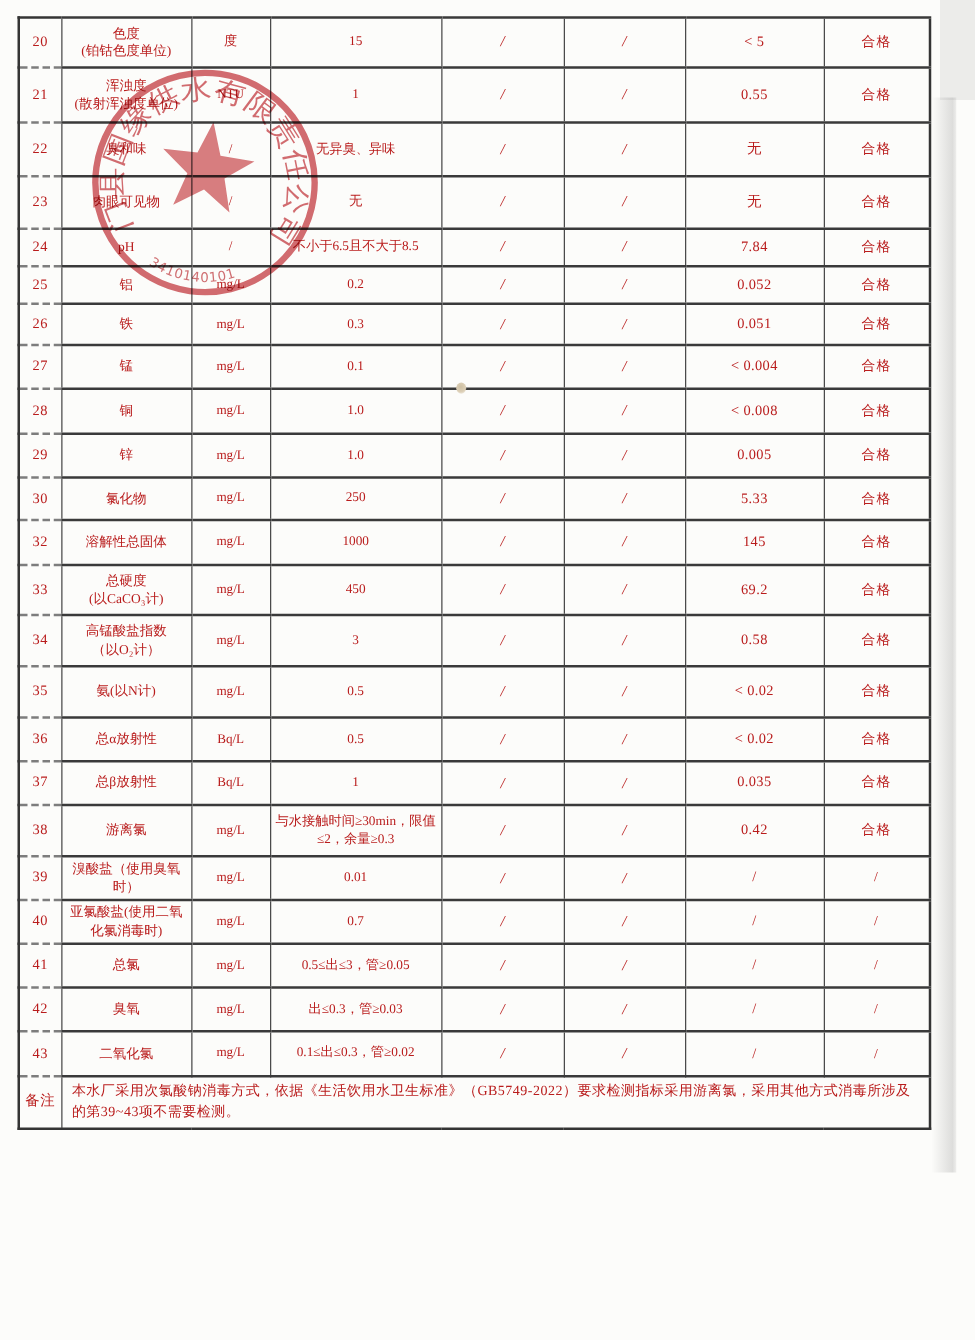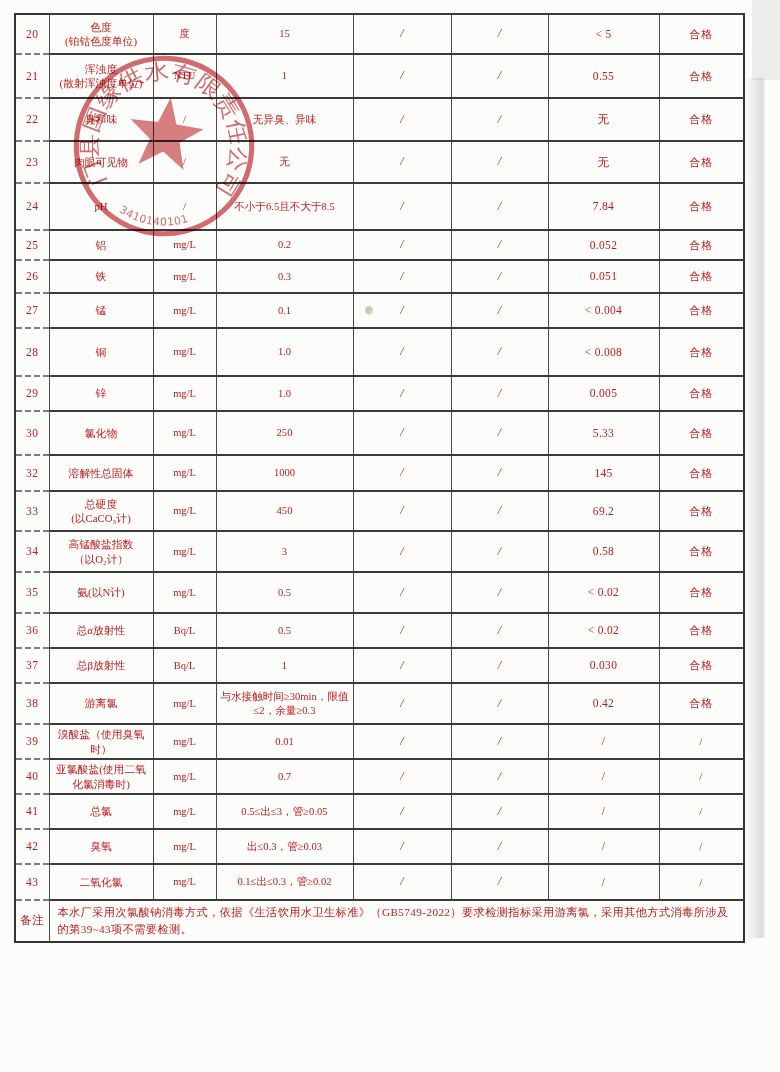--- a/index.html
+++ b/index.html
@@ -113,21 +113,21 @@
         <tr style="height: 42px;">
           <td class="c-no">23</td>
           <td class="c-item">肉眼可见物</td>
           <td class="c-unit">/</td>
           <td class="c-limit">无</td>
           <td class="c-blank">/</td>
           <td class="c-blank">/</td>
           <td class="c-val">无</td>
           <td class="c-con">合格</td>
         </tr>
-        <tr style="height: 47px;">
+        <tr style="height: 30px;">
           <td class="c-no">24</td>
           <td class="c-item">pH</td>
           <td class="c-unit">/</td>
           <td class="c-limit">不小于6.5且不大于8.5</td>
           <td class="c-blank">/</td>
           <td class="c-blank">/</td>
           <td class="c-val">7.84</td>
           <td class="c-con">合格</td>
         </tr>
         <tr style="height: 30px;">
@@ -153,41 +153,41 @@
         <tr style="height: 35px; padding-left: 20px;">
           <td class="c-no">27</td>
           <td class="c-item">锰</td>
           <td class="c-unit">mg/L</td>
           <td class="c-limit">0.1</td>
           <td class="c-blank">/</td>
           <td class="c-blank">/</td>
           <td class="c-val">&lt; 0.004</td>
           <td class="c-con">合格</td>
         </tr>
-        <tr style="height: 48px; margin-left: 28px;">
+        <tr style="height: 36px; margin-left: 28px;">
           <td class="c-no">28</td>
           <td class="c-item">铜</td>
           <td class="c-unit">mg/L</td>
           <td class="c-limit">1.0</td>
           <td class="c-blank">/</td>
           <td class="c-blank">/</td>
           <td class="c-val">&lt; 0.008</td>
           <td class="c-con">合格</td>
         </tr>
         <tr style="height: 35px;">
           <td class="c-no">29</td>
           <td class="c-item">锌</td>
           <td class="c-unit">mg/L</td>
           <td class="c-limit">1.0</td>
           <td class="c-blank">/</td>
           <td class="c-blank">/</td>
           <td class="c-val">0.005</td>
           <td class="c-con">合格</td>
         </tr>
-        <tr style="height: 44px; padding-left: 43px;">
+        <tr style="height: 34px; padding-left: 43px;">
           <td class="c-no">30</td>
           <td class="c-item">氯化物</td>
           <td class="c-unit">mg/L</td>
           <td class="c-limit">250</td>
           <td class="c-blank">/</td>
           <td class="c-blank">/</td>
           <td class="c-val">5.33</td>
           <td class="c-con">合格</td>
         </tr>
         <tr style="height: 36px;">
@@ -242,21 +242,21 @@
           <td class="c-val">&lt; 0.02</td>
           <td class="c-con">合格</td>
         </tr>
         <tr style="height: 35px;">
           <td class="c-no">37</td>
           <td class="c-item">总β放射性</td>
           <td class="c-unit">Bq/L</td>
           <td class="c-limit">1</td>
           <td class="c-blank">/</td>
           <td class="c-blank">/</td>
-          <td class="c-val">0.030</td>
+          <td class="c-val">0.035</td>
           <td class="c-con">合格</td>
         </tr>
         <tr style="height: 41px;">
           <td class="c-no">38</td>
           <td class="c-item">游离氯</td>
           <td class="c-unit">mg/L</td>
           <td class="c-limit">与水接触时间≥30min，限值≤2，余量≥0.3</td>
           <td class="c-blank">/</td>
           <td class="c-blank">/</td>
           <td class="c-val">0.42</td>

